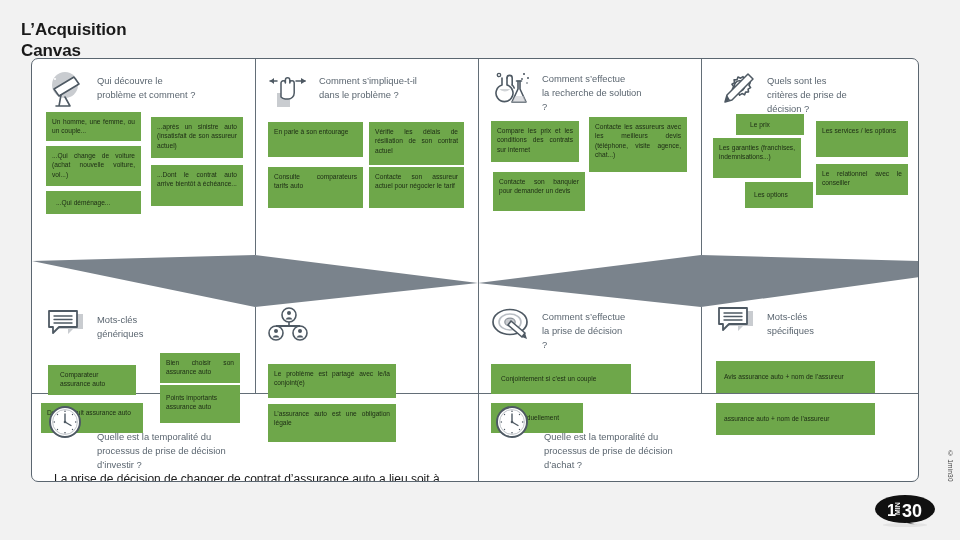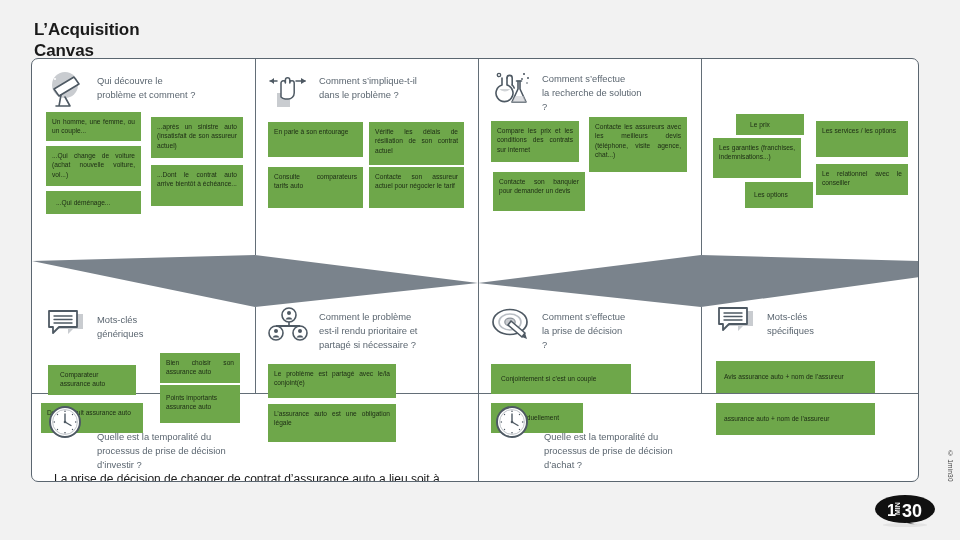--- a/index.html
+++ b/index.html
@@ -10,21 +10,21 @@
     width: 960px; height: 540px;
     position: relative;
     overflow: hidden;
     font-family: "Liberation Sans", sans-serif;
     -webkit-font-smoothing: antialiased;
   }
 
   
   #page-title {
     position: absolute;
-    left: 34px; top: 20px;
+    left: 21px; top: 20px;
     font-size: 17px;
     font-weight: bold;
     color: #1a1a1a;
     line-height: 1.22;
     letter-spacing: -0.1px;
     white-space: pre-line;
   }
 
   
   #canvas-frame {
@@ -230,20 +230,37 @@
       <span class="cell-q">Comment s’effectue
 la recherche de solution
 ?</span>
     </div>
     <div class="note" style="left:12px; top:62px; width:88px; height:41px;">Compare les prix et les conditions des contrats sur internet</div>
     <div class="note" style="left:110px; top:58px; width:98px; height:55px;">Contacte les assureurs avec les meilleurs devis (téléphone, visite agence, chat...)</div>
     <div class="note" style="left:14px; top:113px; width:92px; height:39px;">Contacte son banquier pour demander un devis</div>
   </div>
 
   <div class="cell" style="left:670px; top:0; width:218px; height:196px;">
+    <div class="cell-head" style="padding:12px 0 0 14px;">
+      <span class="cell-icon">
+        <svg width="42" height="38" viewBox="0 0 42 38">
+          <g fill="none" stroke="#4e5963" stroke-width="1.6" stroke-linejoin="round">
+            <path d="M22 6 l2.6 1.2 2.4-1.6 1.5 2.5 2.8-.4.2 2.9 2.7 1-1.2 2.6 1.6 2.4-2.5 1.5.4 2.8-2.9.2-1 2.7-2.6-1.2-2.4 1.6-1.5-2.5-2.8.4-.2-2.9-2.7-1 1.2-2.6-1.6-2.4 2.5-1.5-.4-2.8 2.9-.2z"></path>
+            <circle cx="23.5" cy="15" r="5.2"></circle>
+          </g>
+          <g stroke="#4e5963" stroke-width="1.5" stroke-linejoin="round" fill="#fff">
+            <path d="M32 3 l5 5 L16 29 l-7 2 2-7 Z"></path>
+          </g>
+          <path d="M9 31 l2-7 3 5 Z" fill="#4e5963"></path>
+        </svg>
+      </span>
+      <span class="cell-q">Quels sont les
+critères  de prise de
+décision ?</span>
+    </div>
     <div class="note center" style="left:34px; top:55px; width:68px; height:21px; padding-top:6px; padding-left:14px;">Le prix</div>
     <div class="note" style="left:114px; top:62px; width:92px; height:36px;">Les services / les options</div>
     <div class="note" style="left:11px; top:79px; width:88px; height:40px;">Les garanties (franchises, indemnisations...)</div>
     <div class="note" style="left:114px; top:105px; width:92px; height:31px;">Le relationnel avec le conseiller</div>
     <div class="note center" style="left:43px; top:123px; width:68px; height:26px; padding-top:8px; padding-left:9px;">Les options</div>
   </div>
 
   <div class="cell" style="left:0; top:196px; width:223px; height:138px;">
     <div class="cell-head" style="padding:55px 0 0 14px;">
       <span class="cell-icon">
@@ -284,23 +301,20 @@
           <g fill="#4e5963">
             <circle cx="21" cy="6" r="2"></circle>
               <path d="M17.5 12.5 a3.8 3.8 0 0 1 7 0 Z"></path>
             <circle cx="8" cy="24" r="2"></circle>
               <path d="M4.5 30.5 a3.8 3.8 0 0 1 7 0 Z"></path>
             <circle cx="32" cy="24" r="2"></circle>
               <path d="M28.5 30.5 a3.8 3.8 0 0 1 7 0 Z"></path>
           </g>
         </svg>
       </span>
-      <span class="cell-q">Comment le problème
-est-il rendu prioritaire et
-partagé  si nécessaire ?</span>
     </div>
     <div class="note" style="left:12px; top:109px; width:128px; height:34px;">Le problème est partagé avec le/la conjoint(e)</div>
     <div class="note" style="left:12px; top:149px; width:128px; height:38px;">L’assurance auto est une obligation légale</div>
   </div>
 
   <div class="cell" style="left:447px; top:196px; width:222px; height:138px;">
     <div class="cell-head" style="padding:52px 0 0 12px;">
       <span class="cell-icon">
         <svg width="44" height="36" viewBox="0 0 44 36">
           <ellipse cx="19" cy="15" rx="17" ry="12.5" fill="#fff" stroke="#4e5963" stroke-width="1.7"></ellipse>

